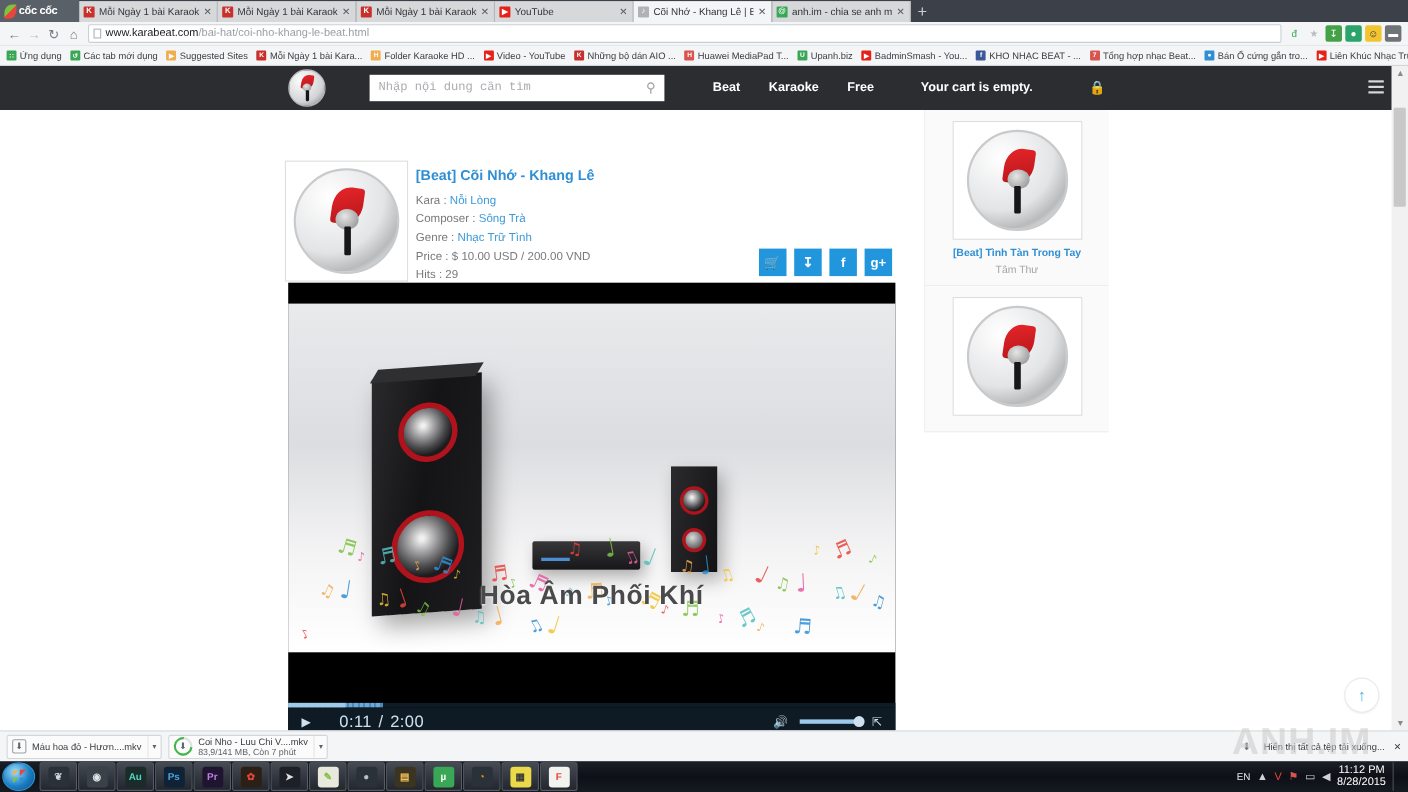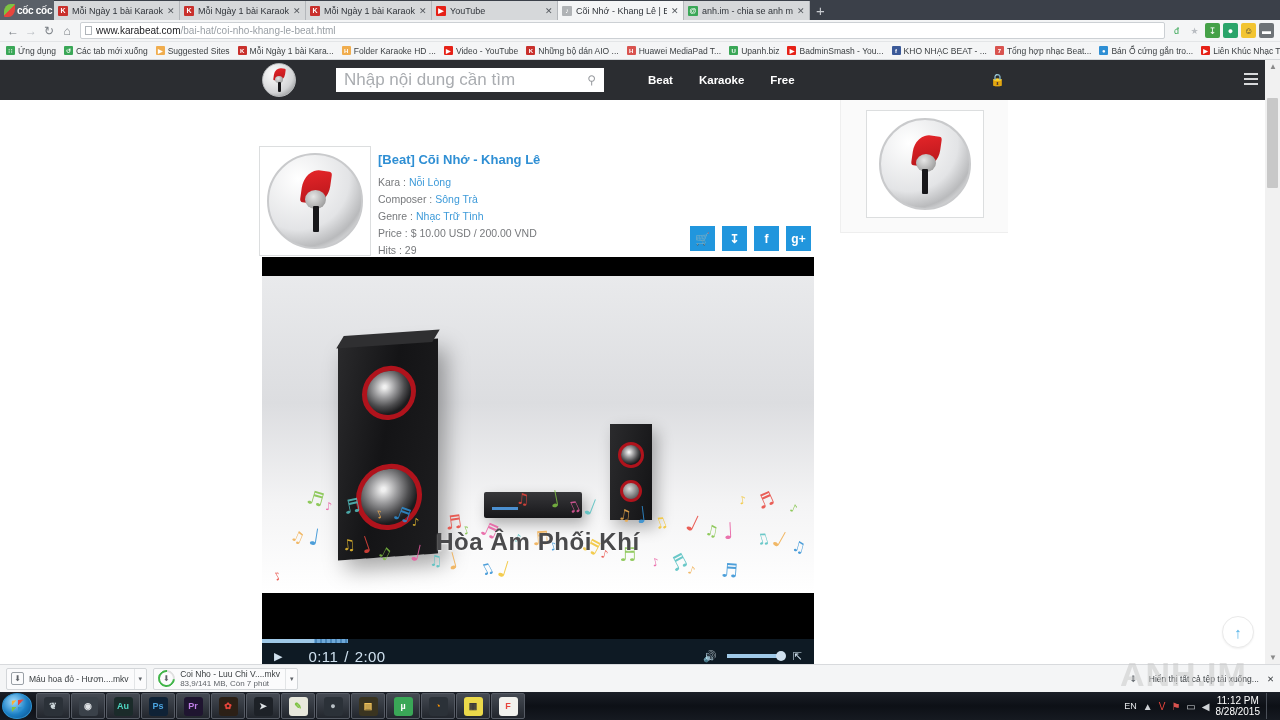--- a/index.html
+++ b/index.html
@@ -11,21 +11,21 @@
   }
   body { position: relative; }
 
   
   .tabstrip {
     height: 20px; background: #3b4049;
     display: flex; align-items: flex-end;
     position: relative;
   }
   .cc-logo {
-    width: 54px; height: 20px; background: #5a6068;
+    width: 72px; height: 20px; background: #5a6068;
     display: flex; align-items: center; gap: 2px;
     padding-left: 4px;
   }
   .cc-leaf {
     width: 11px; height: 13px;
     background: linear-gradient(135deg,#7ec242 50%,#e8453c 50%);
     border-radius: 60% 10% 60% 10%;
   }
   .cc-text { color: #fff; font-size: 10px; font-weight: bold; letter-spacing: -.3px; }
   .tab {
@@ -117,22 +117,22 @@
     position: absolute; left: 6.5px; top: 14px; width: 3px; height: 10px;
     background: #17171a; border-radius: 1px;
   }
   .searchbox {
     position: absolute; left: 336px; top: 8px;
     width: 268px; height: 24px; background: #fff;
     display: flex; align-items: center; padding: 0 8px;
     font-size: 11px; color: #a3a6aa;
   }
   .searchbox input {
-    border: 0; outline: 0; flex: 1; font-size: 17px;
-    color: #58595b; font-family: Liberation Sans, sans-serif;
+    border: 0; outline: 0; flex: 1; font-size: 11px;
+    color: #58595b; font-family: Liberation Mono, monospace;
   }
   .searchbox input::placeholder { color: #a9acb0; }
   .search-ic { color: #9b9ea2; font-size: 12px; }
   .nav-links { position: absolute; left: 648px; top: 0; height: 40px;
                display: flex; align-items: center; gap: 26px; }
   .nav-links a { color: #fff; font-size: 11.5px; font-weight: bold; text-decoration: none; }
   .cart-note { position: absolute; left: 837px; top: 0; height: 40px;
                display: flex; align-items: center;
                color: #fff; font-size: 11.5px; font-weight: bold; }
   .lock-ic { position: absolute; left: 990px; top: 13px; font-size: 12px; color: #e05a5a; }
@@ -431,21 +431,21 @@
     </div>
 </div>
 
 <div class="bookmarks" id="bookmarks-bar">
     <div class="bm">
       <span class="bmi" style="background:#3aa757">∷</span>
       <span>Ứng dụng</span>
     </div>
     <div class="bm">
       <span class="bmi" style="background:#3aa757">↺</span>
-      <span>Các tab mới xuống</span>
+      <span>Các tab mới dụng</span>
     </div>
     <div class="bm">
       <span class="bmi" style="background:#f0ad4e">▶</span>
       <span>Suggested Sites</span>
     </div>
     <div class="bm">
       <span class="bmi" style="background:#c9302c">K</span>
       <span>Mỗi Ngày 1 bài Kara...</span>
     </div>
     <div class="bm">
@@ -502,20 +502,21 @@
     </div>
     <div class="searchbox">
       <input type="text" placeholder="Nhập nội dung cần tìm" style="">
       <span class="search-ic">⚲</span>
     </div>
     <div class="nav-links" id="site-nav">
         <a href="#">Beat</a>
         <a href="#">Karaoke</a>
         <a href="#">Free</a>
       </div>
+    <div class="cart-note">Your cart is empty.</div>
     <div class="lock-ic">🔒</div>
     <div class="hamburger">
         <i></i>
         <i></i>
         <i></i>
       </div>
   </div>
 
   <div class="page-body">
 
@@ -645,20 +646,33 @@
         <div class="side-item">
           <div class="side-thumb">
             <div class="bigcircle">
               <div class="mic-flame">
                 <div class="flame"></div>
                 <div class="mhead"></div>
                 <div class="mstem"></div>
               </div>
             </div>
           </div>
+          <div class="side-title">[Beat] Tình Tàn Trong Tay</div>
+          <div class="side-artist">Tâm Thư</div>
+        </div>
+        <div class="side-item">
+          <div class="side-thumb">
+            <div class="bigcircle">
+              <div class="mic-flame">
+                <div class="flame"></div>
+                <div class="mhead"></div>
+                <div class="mstem"></div>
+              </div>
+            </div>
+          </div>
           <div class="side-artist"></div>
         </div>
       </div>
 
     <div class="scrolltop">↑</div>
   </div>
 
   <div class="pscroll">
     <div class="arrowup">▲</div>
     <div class="thumb"></div>

